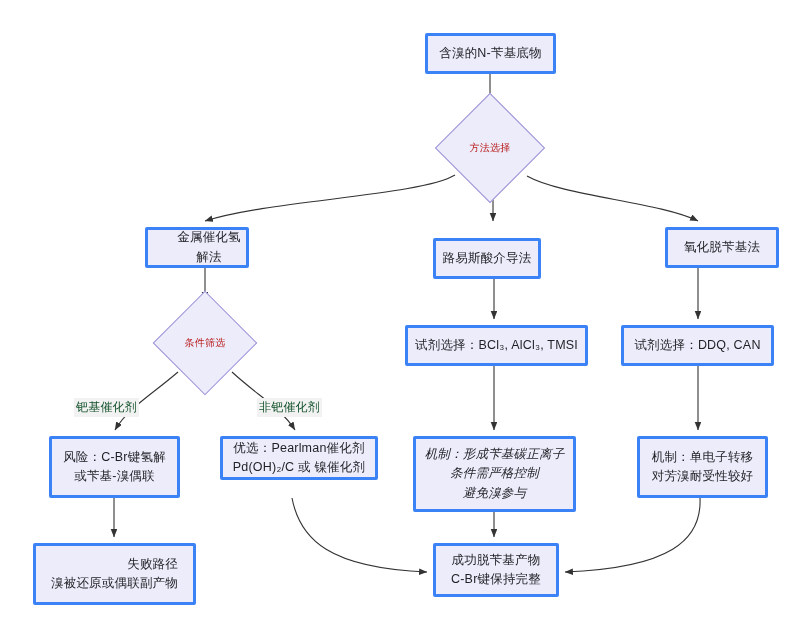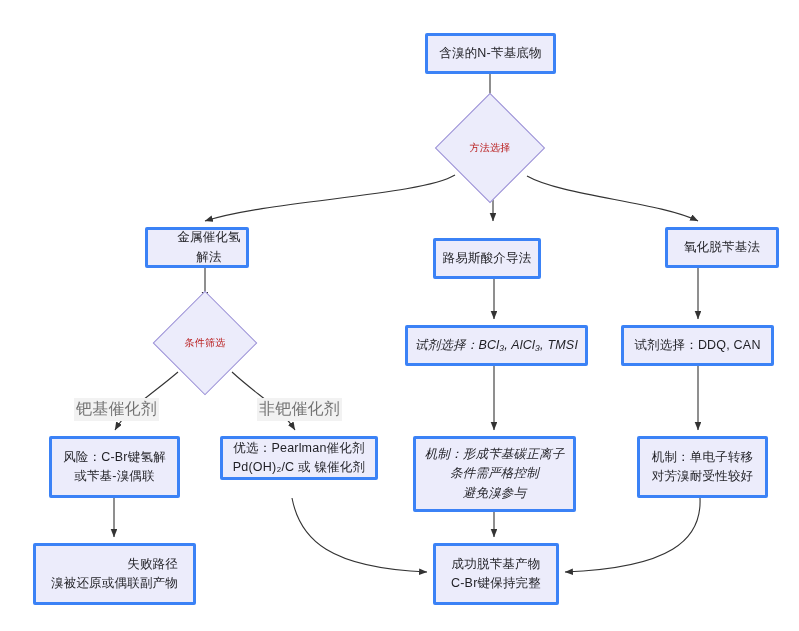--- a/index.html
+++ b/index.html
@@ -53,22 +53,22 @@
     justify-content: center;
     text-align: center;
     color: #b91c1c;
     font-size: 10px;
     letter-spacing: 0.2px;
     white-space: nowrap;
   }
   .edge-label {
     position: absolute;
     background: #f2f2f2;
-    color: #737373;
-    font-size: 16px;
+    color: #14532d;
+    font-size: 12px;
     letter-spacing: 0.2px;
     white-space: nowrap;
     padding: 1px 2px;
   }
 </style>
 </head>
 <body>
 
 <div id="canvas">
 
@@ -98,41 +98,41 @@
   </svg>
 
   <div class="node" style="left:425px; top:33px; width:131px; height:41px;">含溴的N-苄基底物</div>
 
   <div class="node" style="left:145px; top:227px; width:104px; height:41px;padding-left:24px;">金属催化氢解法</div>
 
   <div class="node" style="left:433px; top:238px; width:108px; height:41px;">路易斯酸介导法</div>
 
   <div class="node" style="left:641px; top:227px; width:114px; height:41px;margin-left:24px;">氧化脱苄基法</div>
 
-  <div class="node" style="left:405px; top:325px; width:183px; height:41px;font-style:italic;">试剂选择：BCl₃, AlCl₃, TMSI</div>
+  <div class="node" style="left:405px; top:325px; width:183px; height:41px;">试剂选择：BCl₃, AlCl₃, TMSI</div>
 
   <div class="node" style="left:621px; top:325px; width:153px; height:41px;">试剂选择：DDQ, CAN</div>
 
   <div class="node" style="left:49px; top:436px; width:131px; height:62px;">风险：C-Br键氢解
 或苄基-溴偶联</div>
 
   <div class="node" style="left:220px; top:436px; width:158px; height:44px;">优选：Pearlman催化剂
 Pd(OH)₂/C 或 镍催化剂</div>
 
   <div class="node" style="left:413px; top:436px; width:163px; height:76px;font-style:italic;">机制：形成苄基碳正离子
 条件需严格控制
 避免溴参与</div>
 
   <div class="node" style="left:637px; top:436px; width:131px; height:62px;text-align:center;">机制：单电子转移
 对芳溴耐受性较好</div>
 
   <div class="node" style="left:33px; top:543px; width:163px; height:62px;text-align:right;">失败路径
 溴被还原或偶联副产物</div>
 
-  <div class="node" style="left:433px; top:543px; width:126px; height:62px;">成功脱苄基产物
+  <div class="node" style="left:433px; top:543px; width:126px; height:54px;">成功脱苄基产物
 C-Br键保持完整</div>
 
   <div class="decision" style="left:451px; top:109px; width:78px; height:78px;"></div>
   <div class="decision-label" style="left:440px; top:138px; width:100px; height:20px;">方法选择</div>
 
   <div class="decision" style="left:168px; top:306px; width:74px; height:74px;"></div>
   <div class="decision-label" style="left:155px; top:333px; width:100px; height:20px;">条件筛选</div>
 
   <div class="edge-label" style="left:74px; top:398px;">钯基催化剂</div>
 

